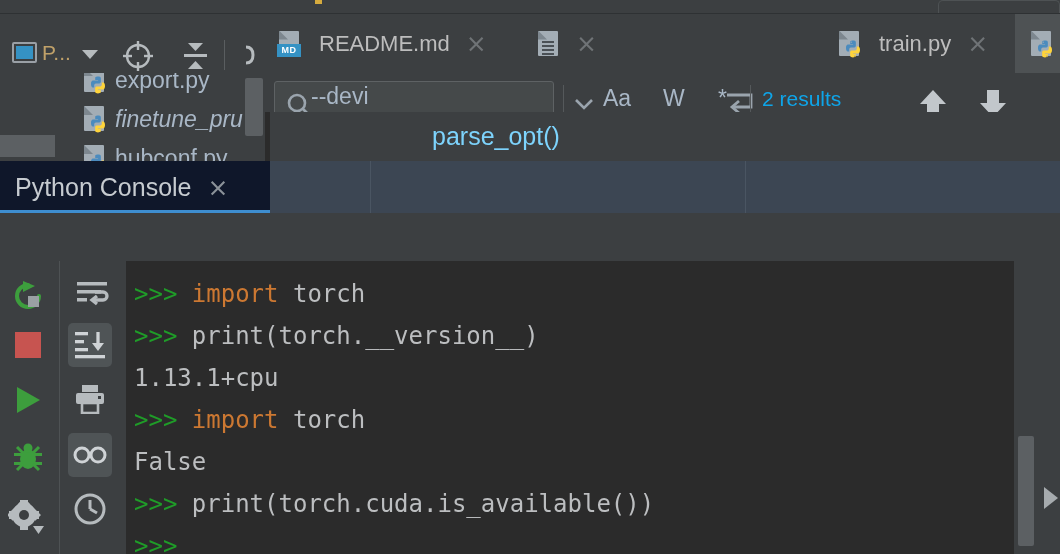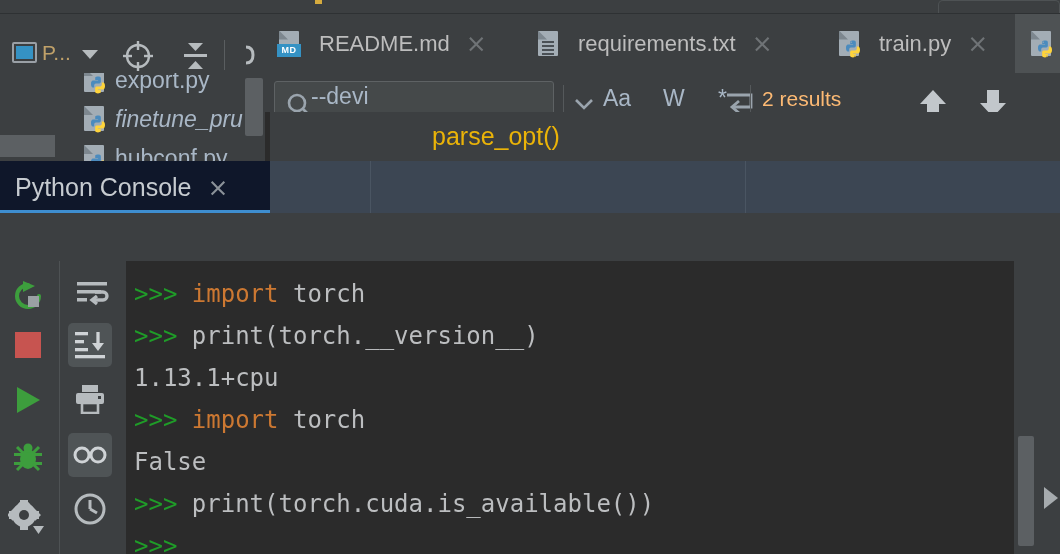--- a/index.html
+++ b/index.html
@@ -146,32 +146,32 @@
     position: absolute; left: 48px; top: 10px; font-size: 23px; color: #a9b7c6;
     white-space: nowrap;
   }
   .find-sep {
     position: absolute; top: 12px; width: 1px; height: 34px; background: #55595b;
   }
   .find-opt {
     position: absolute; top: 12px; font-size: 23px; color: #a9b7c6;
   }
   .find-results {
-    position: absolute; left: 499px; top: 14px; font-size: 21px; color: #fdba74;
+    position: absolute; left: 499px; top: 14px; font-size: 21px; color: #0ea5e9;
     white-space: nowrap;
   }
   .find-icon { position: absolute; }
 
   
   .tooltip {
     position: absolute; left: 270px; top: 112px; width: 790px; height: 49px;
     background: #3c3f41; display: flex; align-items: center;
   }
   .tooltip .tip-text {
-    margin-left: 162px; font-size: 25px; color: #eab308; white-space: nowrap;
+    margin-left: 162px; font-size: 25px; color: #7dd3fc; white-space: nowrap;
   }
   .tooltip-edge {
     position: absolute; left: 265px; top: 112px; width: 5px; height: 49px;
     background: #2b2b2b;
   }
 
   
   .console-header {
     position: absolute; left: 0; top: 161px; width: 1060px; height: 52px;
     background: #3c4653;
@@ -307,21 +307,20 @@
       <span class="ficon">
         <span class="page"></span>
           <span class="fold"></span>
         <span class="lines">
             <i></i>
             <i></i>
             <i></i>
             <i></i>
           </span>
       </span>
-      <span class="tab-name">requirements.txt</span>
       <span class="tab-close">×</span>
     </div>
 
     <div class="tab" style="left:560px;width:192px;">
       <span class="ficon">
         <span class="page"></span>
           <span class="fold"></span>
         <span class="py-badge">
           <svg width="18" height="18" viewBox="0 0 18 18">
             <path d="M9 0.6c-3 0-2.8 1.3-2.8 1.3v2.2h2.9v0.5H4.3S2 4.3 2 8c0 3.7 2 3.5 2 3.5h1.2V9.6s-.07-2 1.9-2h2.9s1.85.03 1.85-1.8V2.5S12.2.6 9 .6zM7.3 1.6c.33 0 .6.27.6.6s-.27.6-.6.6-.6-.27-.6-.6.27-.6.6-.6z" fill="#4b8bbe"></path>

